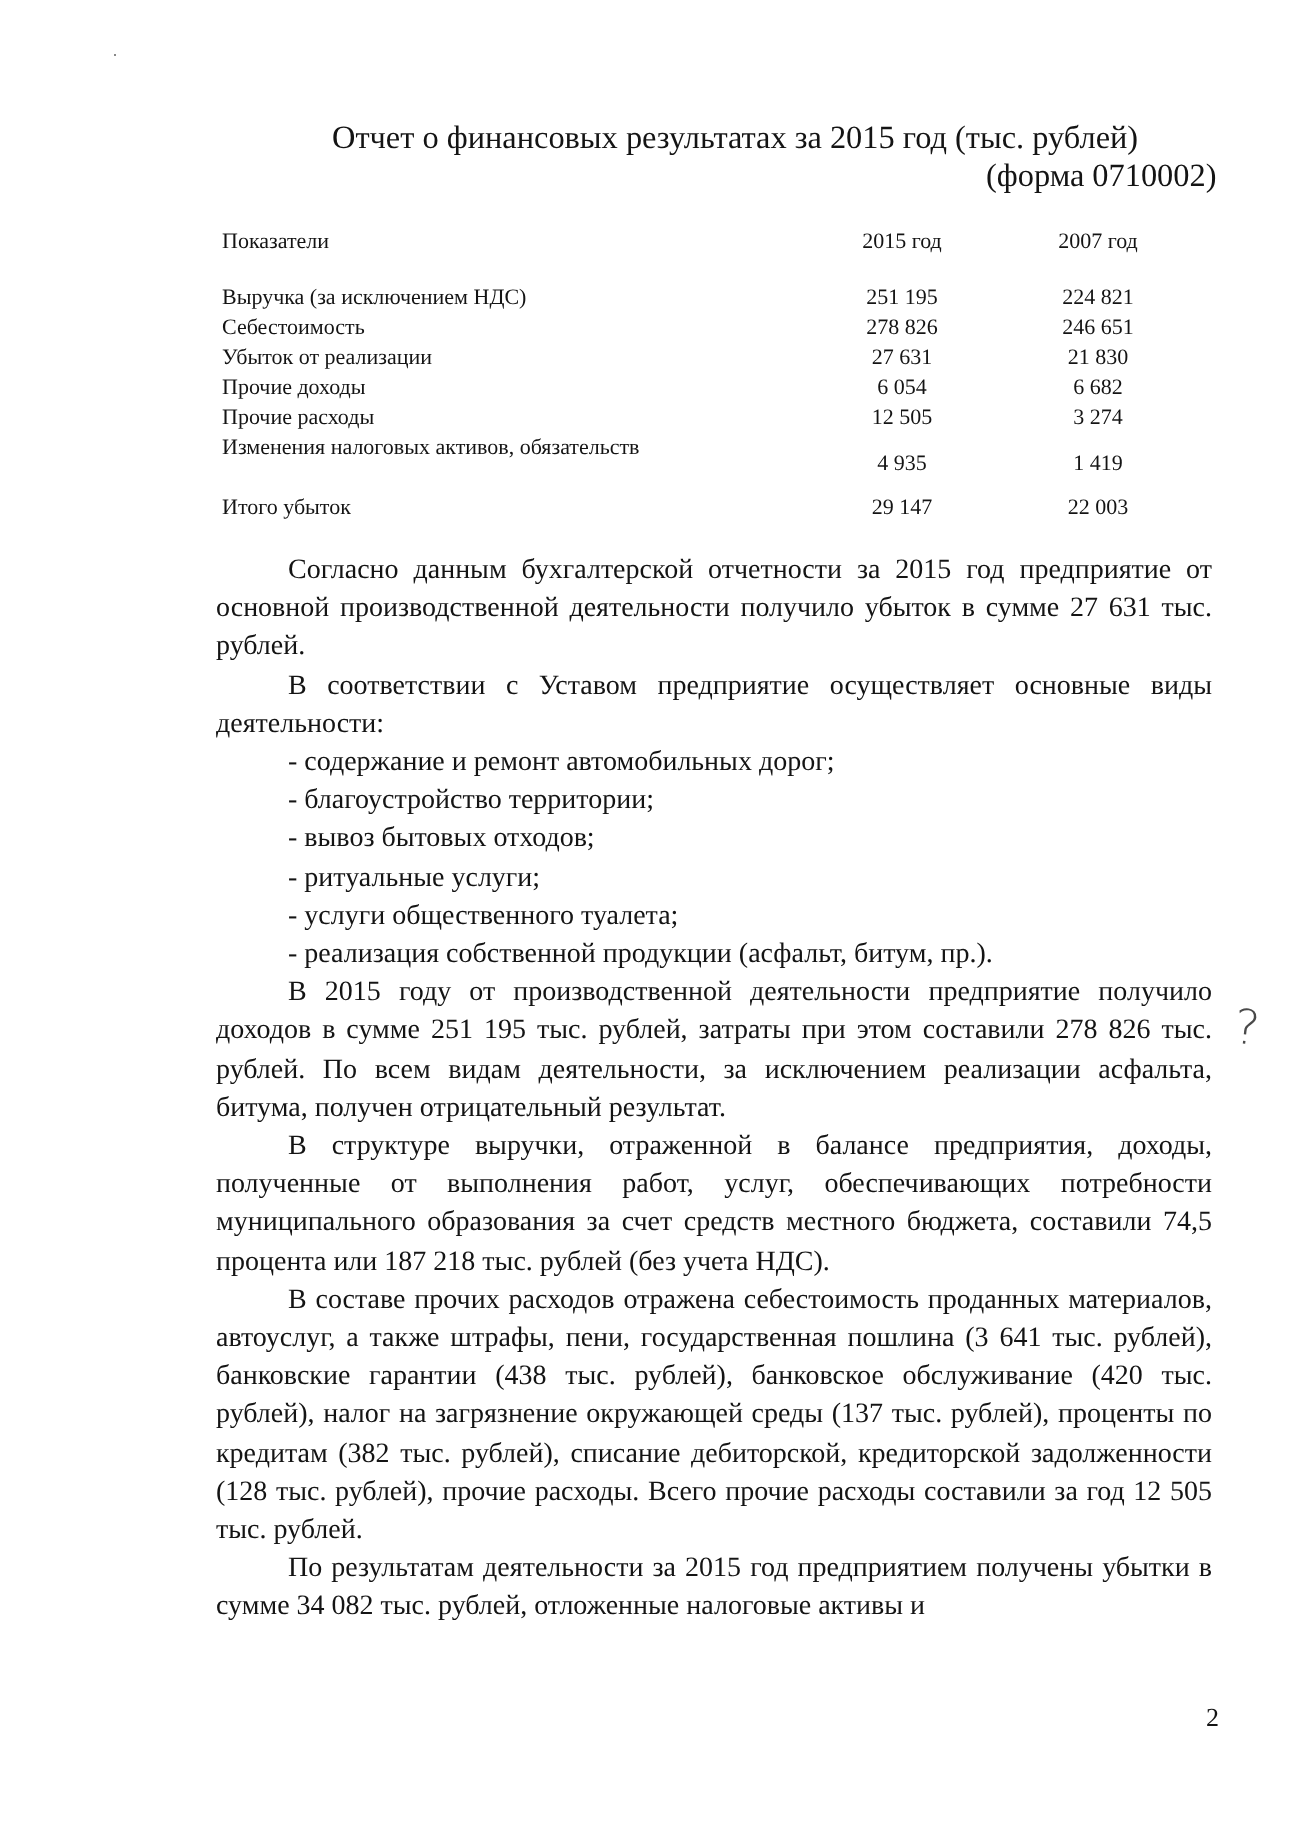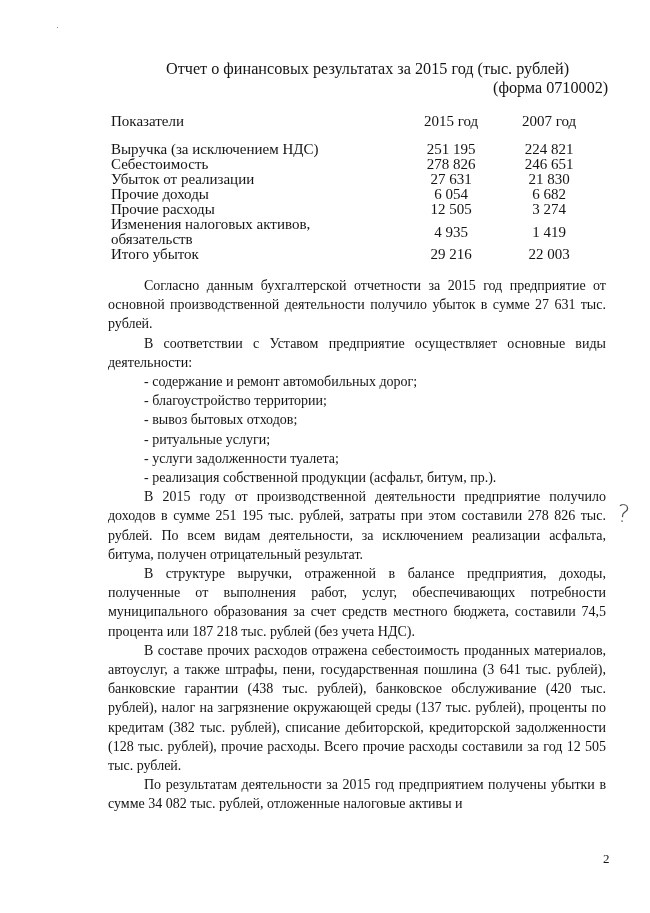--- a/index.html
+++ b/index.html
@@ -34,21 +34,21 @@
       top: 77px;
       font-size: 16.2px;
       line-height: 19px;
       white-space: nowrap;
     }
     .fin-table {
       position: absolute;
       left: 111px;
       top: 112px;
       width: 480px;
-      font-size: 15px;
+      font-size: 11px;
       line-height: 15px;
     }
     .fin-row {
       position: relative;
       height: 15px;
     }
     .fin-row.two-line {
       height: 30px;
     }
     .fin-row .label {
@@ -164,34 +164,34 @@
       <span class="v2015">12 505</span>
       <span class="v2014">3 274</span>
     </div>
     <div class="fin-row two-line">
       <span class="label">Изменения налоговых активов, обязательств</span>
       <span class="v2015">4 935</span>
       <span class="v2014">1 419</span>
     </div>
     <div class="fin-row">
       <span class="label">Итого убыток</span>
-      <span class="v2015">29 216</span>
+      <span class="v2015">29 147</span>
       <span class="v2014">22 003</span>
     </div>
   </div>
 
   <div class="body-text">
     <p>Согласно данным бухгалтерской отчетности за 2015 год предприятие от основной производственной деятельности получило убыток в сумме 27 631 тыс. рублей.</p>
     <p>В соответствии с Уставом предприятие осуществляет основные виды деятельности:</p>
     <ul>
       <li>- содержание и ремонт автомобильных дорог;</li>
       <li>- благоустройство территории;</li>
       <li>- вывоз бытовых отходов;</li>
       <li>- ритуальные услуги;</li>
-      <li>- услуги задолженности туалета;</li>
+      <li>- услуги общественного туалета;</li>
       <li>- реализация собственной продукции (асфальт, битум, пр.).</li>
     </ul>
     <p>В 2015 году от производственной деятельности предприятие получило доходов в сумме 251 195 тыс. рублей, затраты при этом составили 278 826 тыс. рублей.  По всем видам деятельности, за исключением реализации асфальта, битума, получен отрицательный результат.</p>
     <p>В структуре выручки, отраженной в балансе предприятия, доходы, полученные от выполнения работ, услуг, обеспечивающих потребности муниципального образования за счет средств местного бюджета, составили 74,5 процента или 187 218 тыс. рублей (без учета НДС).</p>
     <p>В составе прочих расходов отражена себестоимость проданных материалов, автоуслуг, а также штрафы, пени, государственная пошлина (3 641 тыс. рублей), банковские гарантии (438 тыс. рублей), банковское обслуживание (420 тыс. рублей), налог на загрязнение окружающей среды (137 тыс. рублей), проценты по кредитам (382 тыс. рублей), списание дебиторской, кредиторской задолженности (128 тыс. рублей), прочие расходы. Всего прочие расходы составили за год 12 505 тыс. рублей.</p>
     <p>По результатам деятельности за 2015 год предприятием получены убытки в сумме 34 082 тыс. рублей, отложенные налоговые активы и</p>
   </div>
 
   <div class="margin-mark">?</div>
 

